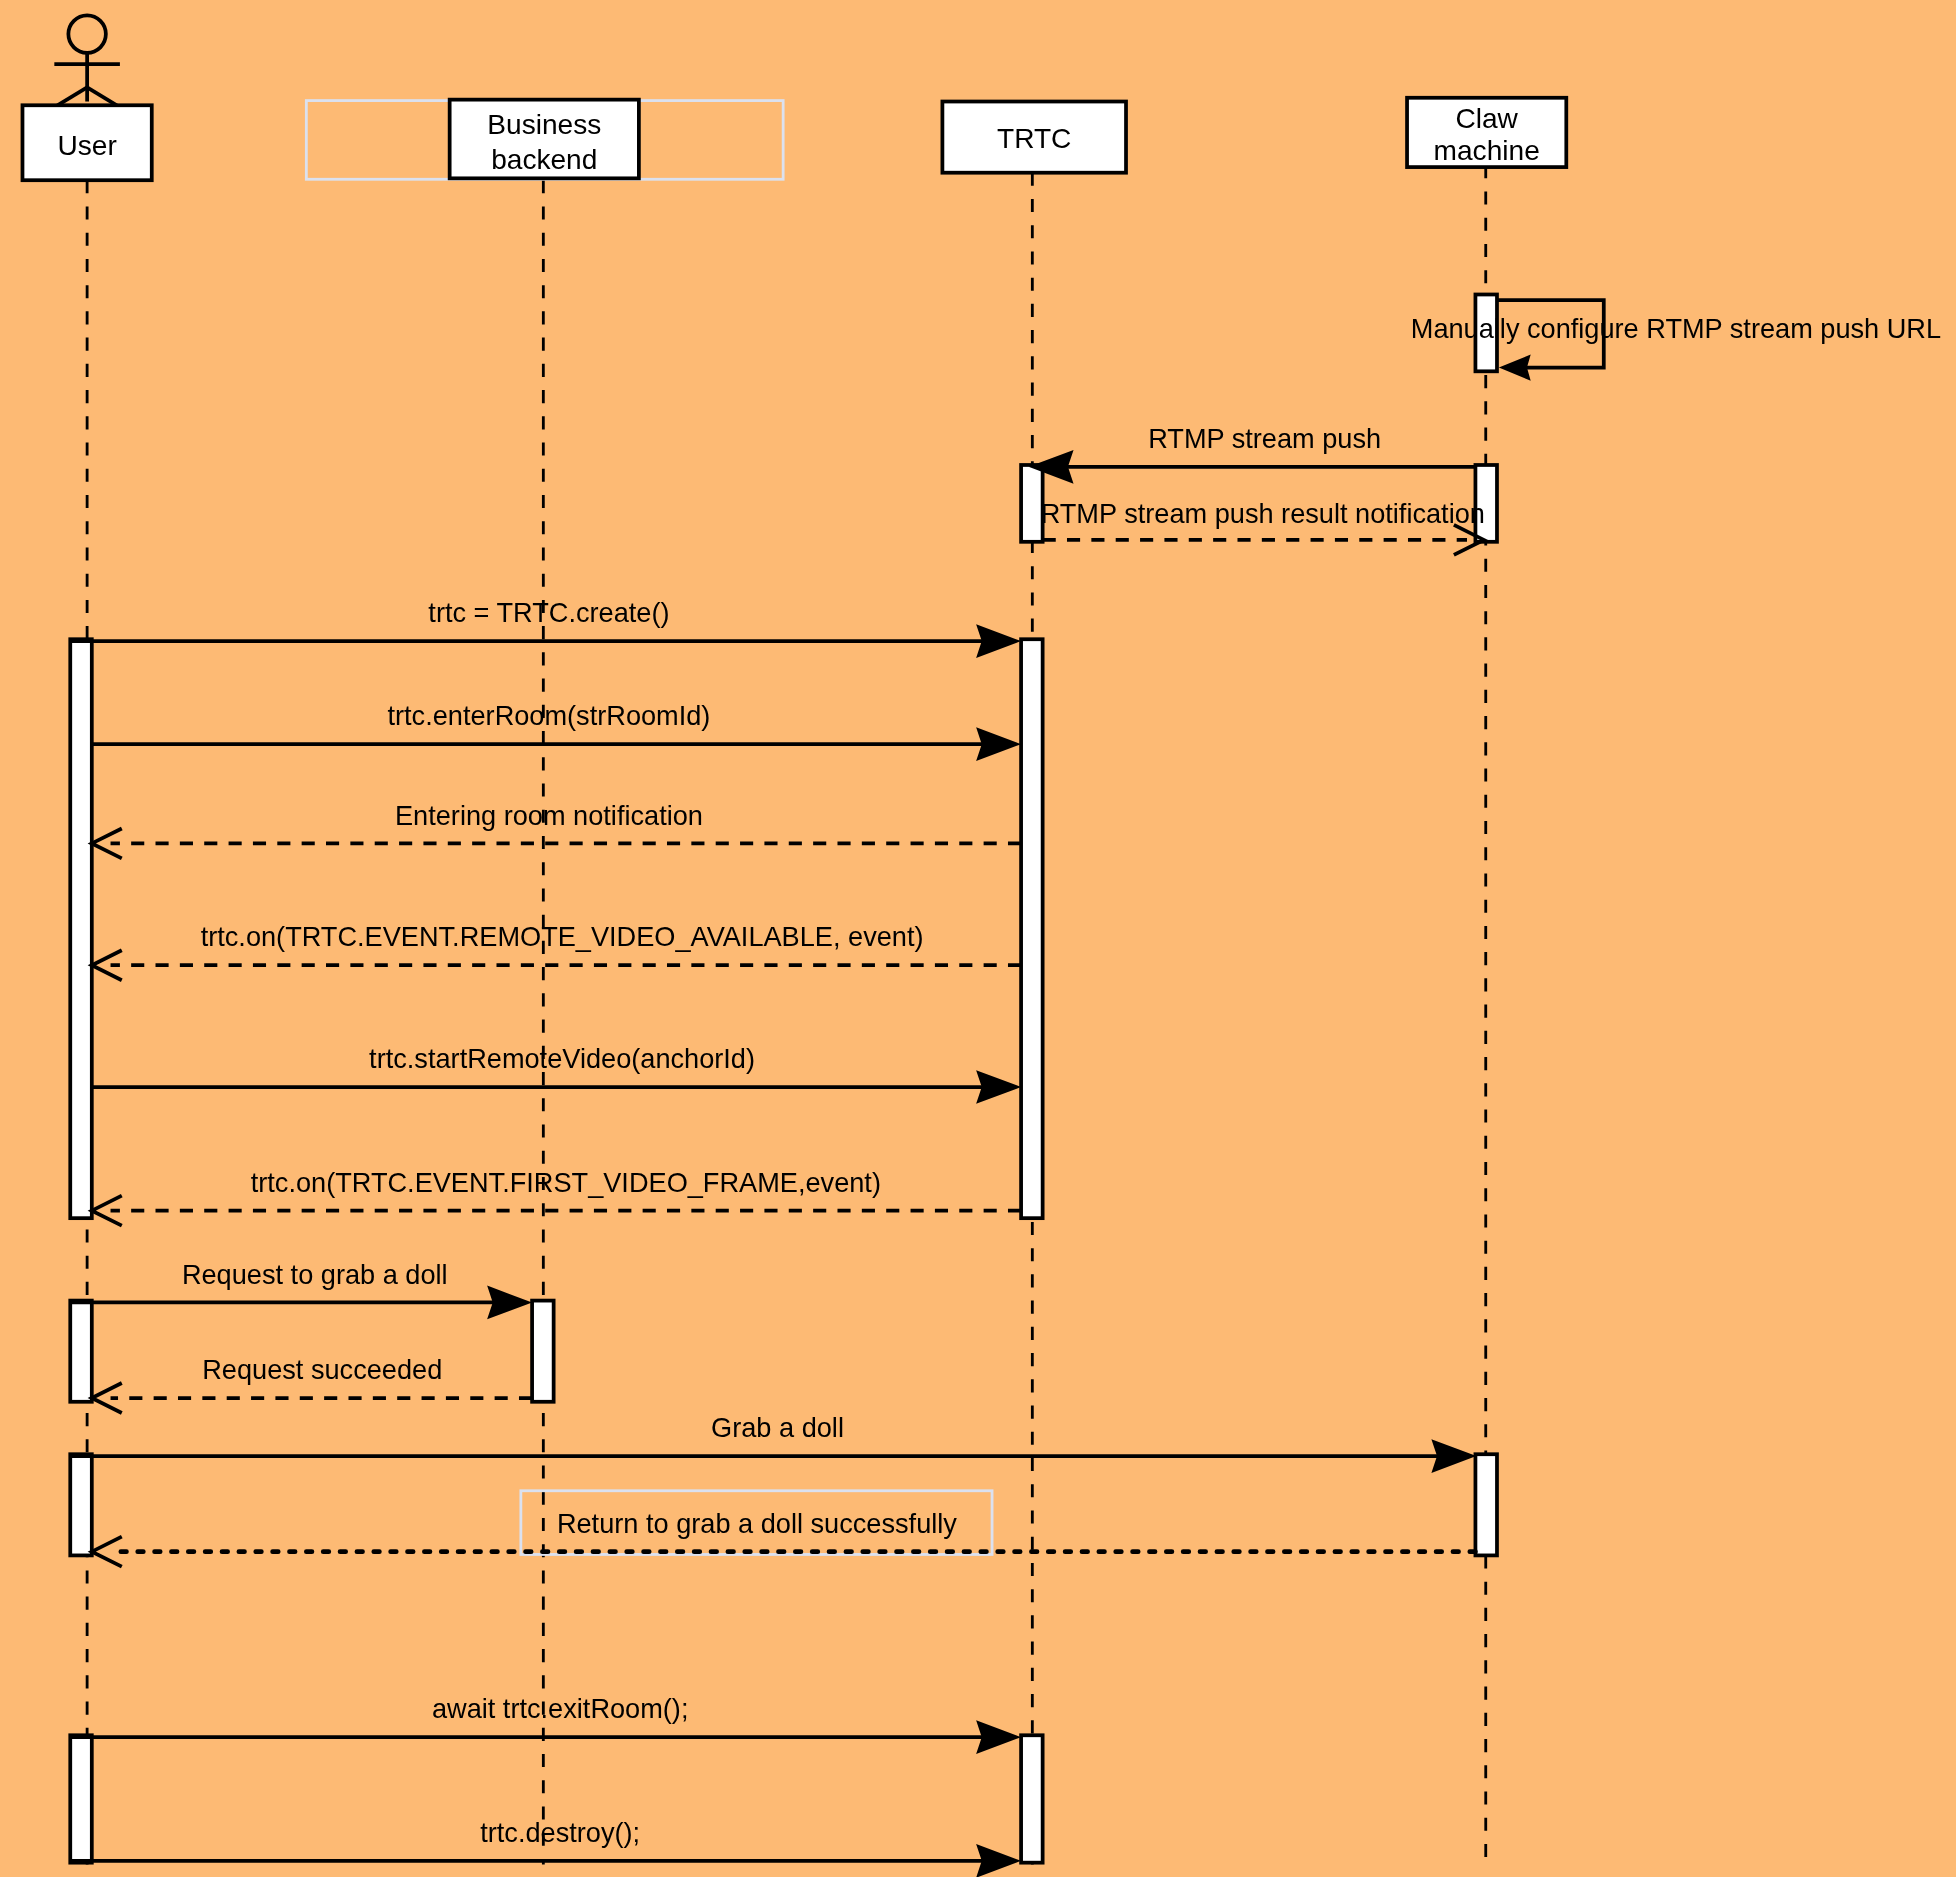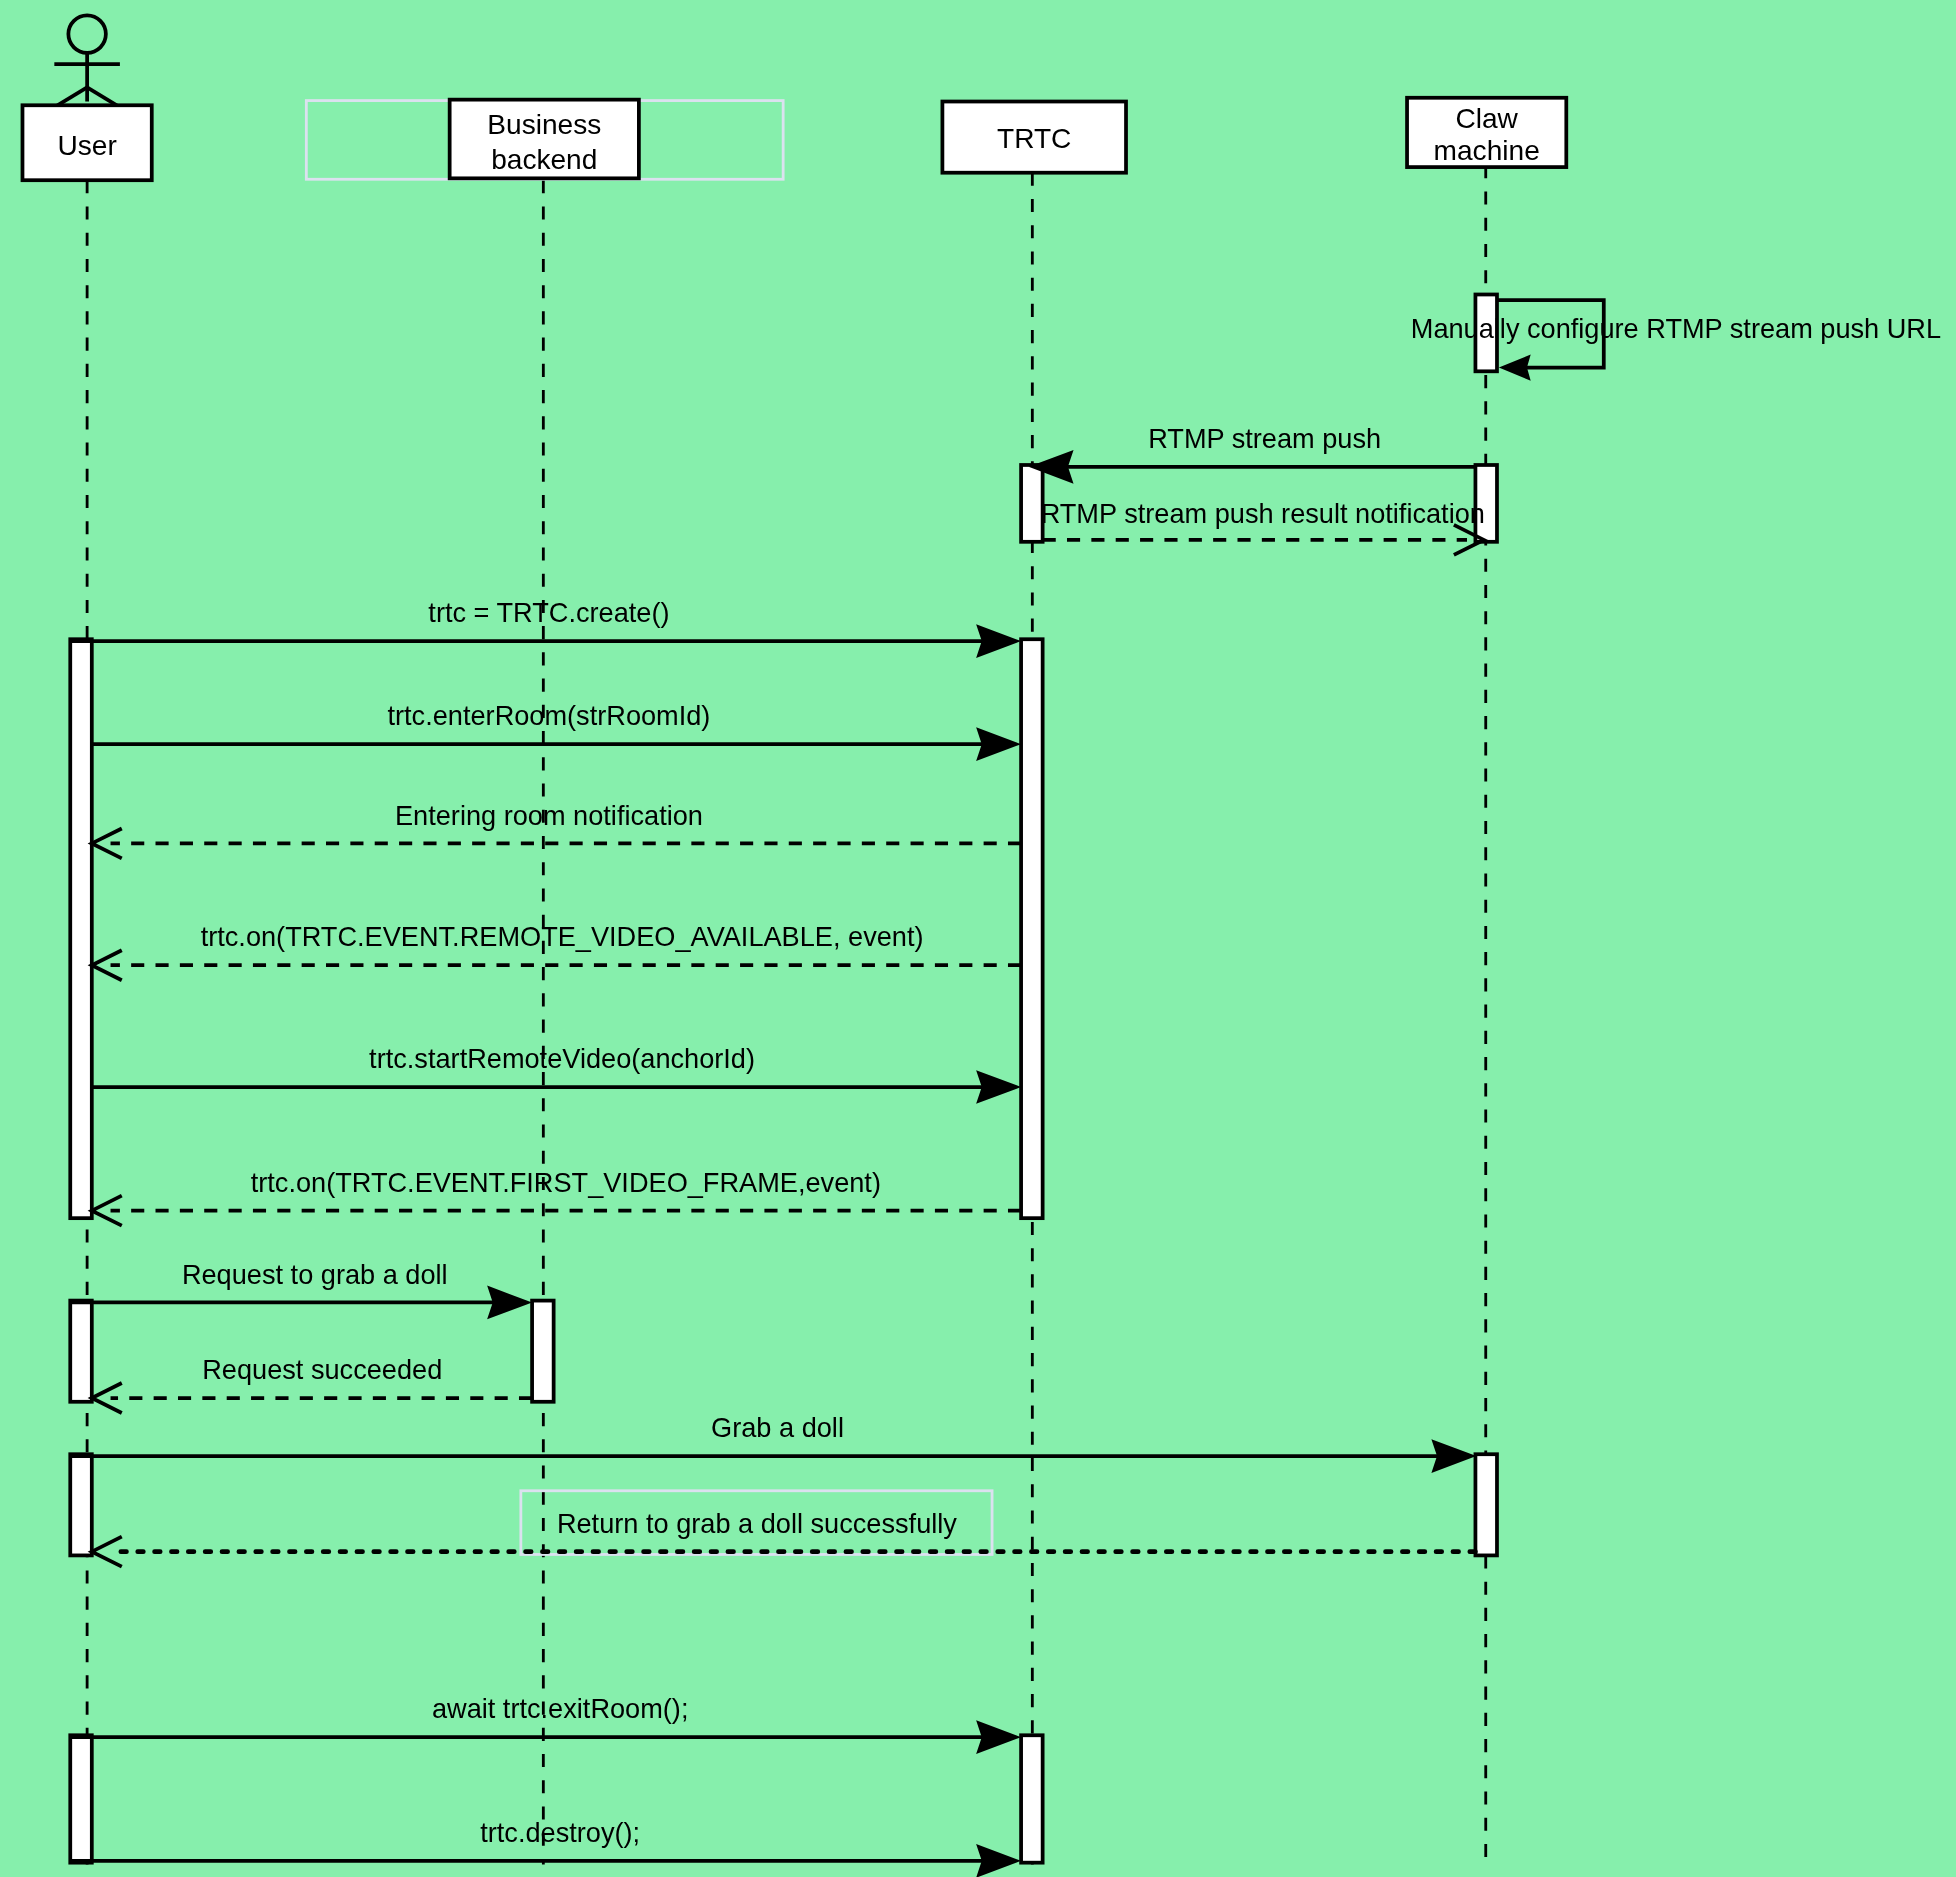--- a/index.html
+++ b/index.html
@@ -9,21 +9,21 @@
     background: #ffffff;
   }
   body {
     font-family: "Liberation Sans", "DejaVu Sans", sans-serif;
     color: #000000;
   }
   #diagram-root {
     position: relative;
     width: 1956px;
     height: 1878px;
-    background: #86efac;
+    background: #fdba74;
     overflow: hidden;
   }
   svg#seq-svg {
     position: absolute;
     left: 0;
     top: 0;
     width: 1956px;
     height: 1878px;
     display: block;
   }

